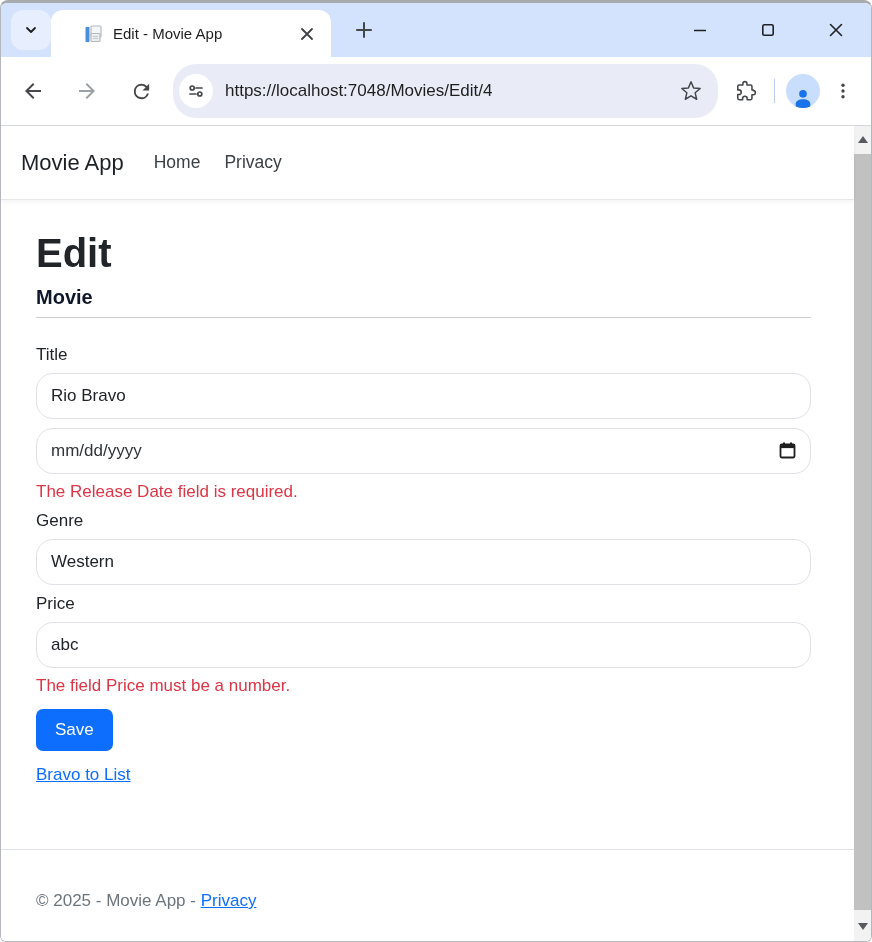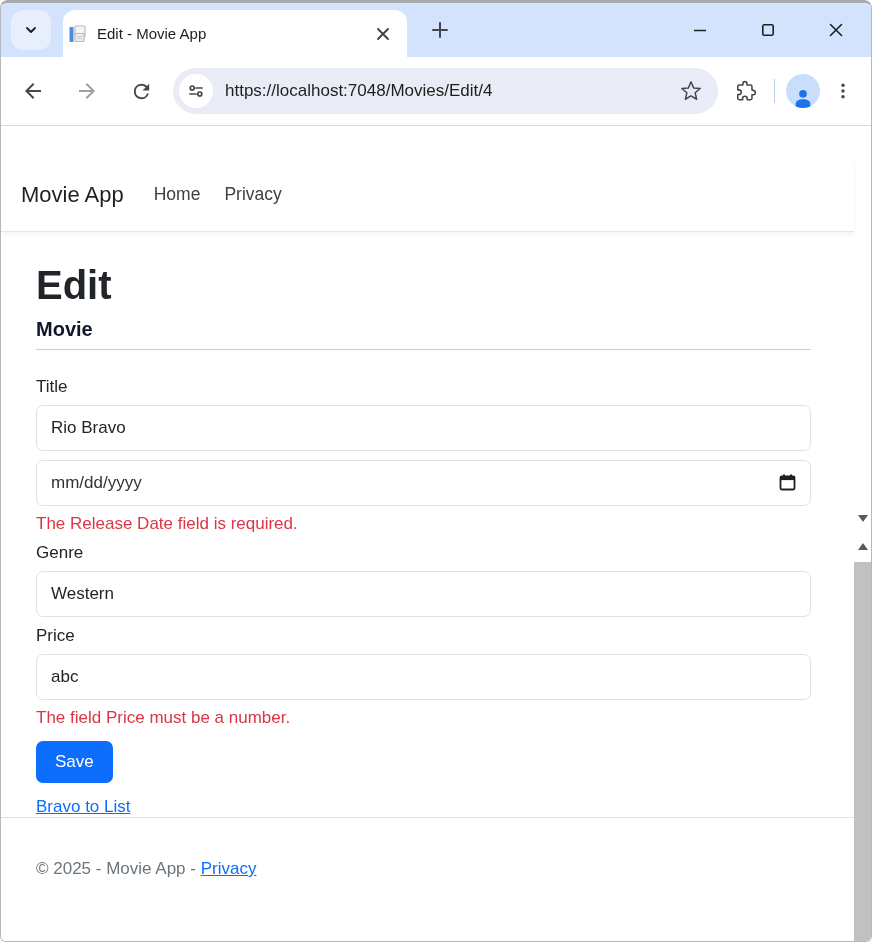--- a/index.html
+++ b/index.html
@@ -15,23 +15,23 @@
   
   .titlebar {
     height:54px; background:#d3e3fd; display:flex; align-items:center;
     padding-left:10px; flex:none; position:relative;
   }
   .chev-btn {
     width:40px; height:40px; border:none; border-radius:12px; background:#e7eefd;
     display:flex; align-items:center; justify-content:center; cursor:pointer; flex:none;
   }
   .tab {
-    margin-left:12px; align-self:flex-end; width:344px; height:47px;
+    align-self:flex-end; width:280px; height:47px;
     background:#ffffff; border-radius:12px 12px 0 0; display:flex;
-    align-items:center; padding:0 10px 0 4px; gap:10px; flex:none;
+    align-items:center; padding:0 10px 0 32px; gap:10px; flex:none;
   }
   .tab-title { flex:1; font-size:15px; color:#1f1f1f; white-space:nowrap; overflow:hidden; }
   .tab-close, .newtab-btn {
     border:none; background:transparent; width:28px; height:28px; border-radius:50%;
     display:flex; align-items:center; justify-content:center; cursor:pointer; flex:none;
   }
   .newtab-btn { margin-left:16px; width:34px; height:34px; }
   .win-controls { margin-left:auto; display:flex; gap:30px; padding-right:16px; }
   .win-btn {
     border:none; background:transparent; width:38px; height:38px;
@@ -41,59 +41,59 @@
   .toolbar {
     height:69px; background:#ffffff; display:flex; align-items:center;
     padding:0 8px 0 12px; flex:none; border-bottom:1px solid #d5d8dc;
   }
   .tool-btn {
     border:none; background:transparent; width:40px; height:40px; border-radius:50%;
     display:flex; align-items:center; justify-content:center; cursor:pointer; flex:none;
   }
   .tool-btn + .tool-btn { margin-left:14px; }
   .omnibox {
-    flex:1; height:46px; background:#e9ecf6; border-radius:23px; margin-left:12px;
+    flex:1; height:54px; background:#e9ecf6; border-radius:23px; margin-left:12px;
     display:flex; align-items:center; padding:0 10px 0 6px; gap:12px; cursor:text;
   }
   .site-info {
     width:34px; height:34px; border-radius:50%; background:#ffffff;
     display:flex; align-items:center; justify-content:center; flex:none; border:none; cursor:pointer;
   }
   .url-text { flex:1; font-size:17px; color:#1f1f1f; white-space:nowrap; overflow:hidden; }
   .star-btn { border:none; background:transparent; width:34px; height:34px;
     display:flex; align-items:center; justify-content:center; cursor:pointer; flex:none; }
   .ext-btn { margin-left:8px; }
   .toolbar-divider { width:1px; height:24px; background:#bcd0ee; margin:0 8px; flex:none; }
   .avatar-btn {
     border:none; background:transparent; width:40px; height:40px;
     display:flex; align-items:center; justify-content:center; cursor:pointer; flex:none;
   }
   .avatar-circle {
     width:34px; height:34px; border-radius:50%; background:#c9ddfc;
     display:flex; align-items:flex-end; justify-content:center; overflow:hidden;
   }
   
-  .page { flex:1; display:flex; position:relative; background:#fff; min-height:0;align-items:center; }
+  .page { flex:1; display:flex; position:relative; background:#fff; min-height:0; }
   .page-scroll { flex:1; display:flex; flex-direction:column; background:#fff; min-width:0; }
   .site-navbar {
     height:74px; flex:none; display:flex; align-items:center; padding:0 20px;
     border-bottom:1px solid #e6e6e6; box-shadow:0 3px 4px rgba(0,0,0,.04);
     background:#fff; position:relative; z-index:2;
   }
   .brand { font-size:22px; color:#1d2125; text-decoration:none; margin-right:30px; cursor:pointer; }
   .nav-links { display:flex; gap:24px; }
   .nav-link { font-size:17.5px; color:#3c4146; text-decoration:none; cursor:pointer; }
   main { flex:1; padding:30px 43px 0 35px; }
   h1.page-h1 { font-size:40px; font-weight:700; color:#212529; line-height:1.15; margin-bottom:10px; }
   h4.page-h4 { font-size:20px; font-weight:700; color:#0f172a; margin-bottom:8px; }
   hr.rule { border:none; border-top:1px solid #cbcfd3; margin-bottom:27px; }
   .form-group { margin-bottom:9px; }
   .form-label { display:block; font-size:17px; color:#212529; margin-bottom:8px; }
   .form-control {
-    display:block; width:100%; height:46px; border:1px solid #dee2e6; border-radius:7px;
+    display:block; width:100%; height:46px; border:1px solid #dee2e6; border-radius:17px;
     padding:0 14px; font-size:17px; color:#212529; background:#fff; outline:none;
     font-family:inherit;
   }
   .date-wrap { position:relative; }
   .date-wrap .form-control { padding-right:36px; color:#30353a; }
   .cal-icon { position:absolute; right:13px; top:12px; pointer-events:none; }
   .error-msg { color:#dc3545; font-size:17px; margin:8px 0 8px; }
   .save-btn {
     margin-top:4px; background:#0d6efd; color:#fff; border:none; border-radius:7px;
     font-size:17px; padding:11px 19px; cursor:pointer; font-family:inherit;

